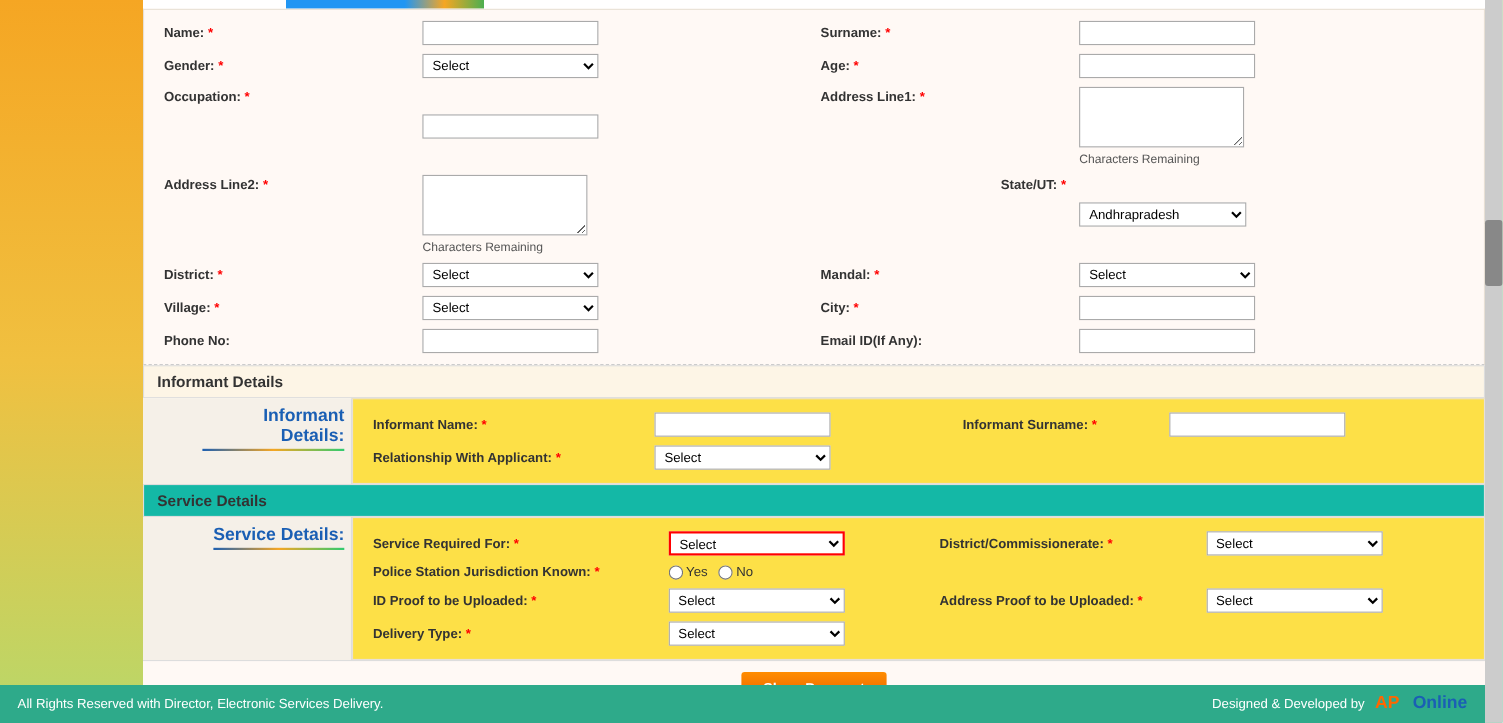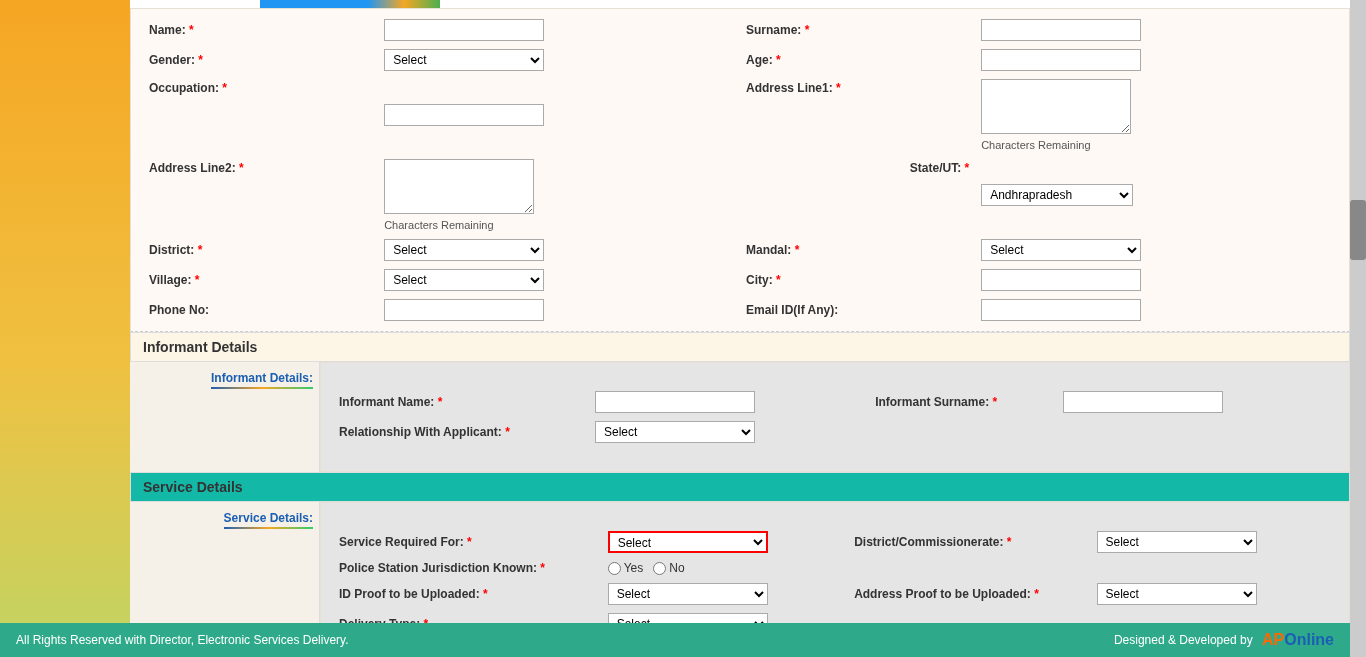--- a/index.html
+++ b/index.html
@@ -69,32 +69,32 @@
       background: #f5f0e8;
       border-right: 1px solid #ddd;
       padding: 8px 6px;
       text-align: right;
       flex-shrink: 0;
     }
 
     .sidebar-label-text {
       color: #1a5fb4;
       font-weight: bold;
-      font-size: 12px;
+      font-size: 16px;
       border-bottom: 2px solid;
       border-image: linear-gradient(to right, #1a5fb4, #f5a623, #2ecc71) 1;
       display: inline-block;
       padding-bottom: 2px;
       margin-left: 48px;
     }
 
     .form-content {
       flex: 1;
-      padding: 24px 12px;
-      background: #e5e5e5;
+      padding: 8px 12px;
+      background: #fde047;
       border: 1px solid #e8e0d5;
     }
 
     label {
       font-weight: bold;
       font-size: 12px;
       color: #333;
       white-space: nowrap;
       min-width: 120px;
     }
@@ -206,21 +206,21 @@
     .footer-right {
       display: flex;
       align-items: center;
       gap: 3px;
       font-size: 12px;
     }
 
     .footer-ap {
       display: flex;
       align-items: center;
-      gap: 0;
+      gap: 12px;
       text-align: center;
     }
 
     .footer-ap .ap-text {
       color: #ff6600;
       font-weight: bold;
       font-size: 16px;
     }
 
     .footer-ap .online-text {

